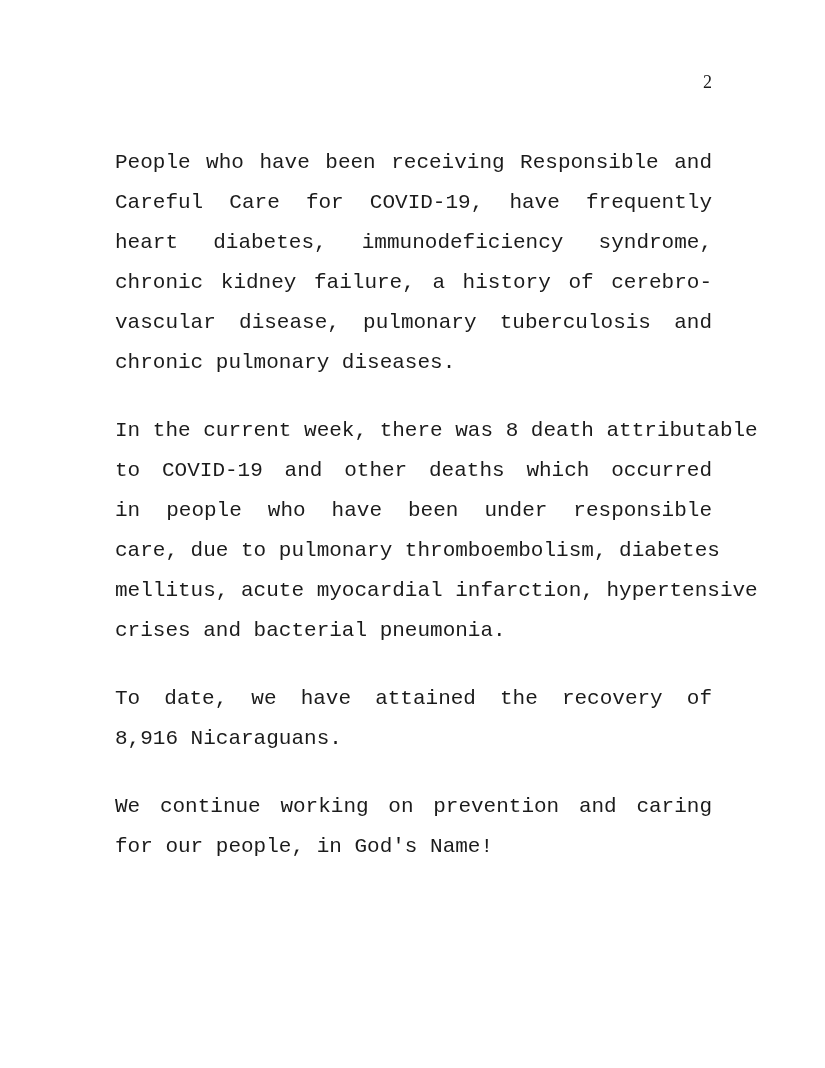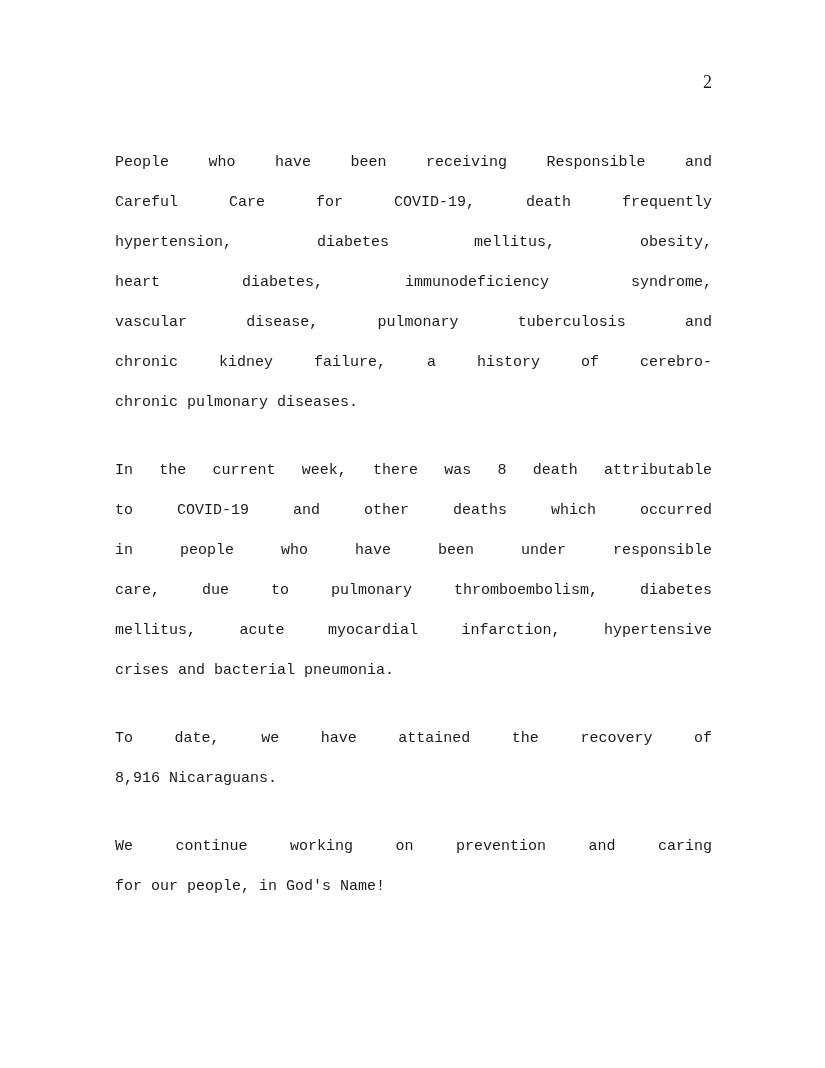--- a/index.html
+++ b/index.html
@@ -33,46 +33,45 @@
   .body-text {
     position: absolute;
     top: 143px;
     left: 115px;
     width: 597px;
   }
   .paragraph {
     margin: 0 0 28px 0;
   }
   .line {
-    font-size: 15px;
+    font-size: 21px;
     line-height: 40px;
     white-space: nowrap;
     text-align: justify;
     text-align-last: justify;
     text-justify: inter-word;
     letter-spacing: 0;
   }
   .line.last {
     text-align: center;
     text-align-last: left;
   }
 </style>
 </head>
 <body>
 
 <div class="page">
   <div class="page-number">2</div>
   <div class="body-text">
       <div class="paragraph">
         <div class="line">People who have been receiving Responsible and</div>
-        <div class="line">Careful Care for COVID-19, death frequently</div>
-        <div class="line">hypertension, diabetes mellitus, obesity,</div>
+        <div class="line">Careful Care for COVID-19, have frequently</div>
         <div class="line">heart diabetes, immunodeficiency syndrome,</div>
+        <div class="line">chronic kidney failure, a history of cerebro-</div>
         <div class="line">vascular disease, pulmonary tuberculosis and</div>
-        <div class="line">chronic kidney failure, a history of cerebro-</div>
         <div class="line last">chronic pulmonary diseases.</div>
       </div>
       <div class="paragraph">
         <div class="line">In the current week, there was 8 death attributable</div>
         <div class="line">to COVID-19 and other deaths which occurred</div>
         <div class="line">in people who have been under responsible</div>
         <div class="line">care, due to pulmonary thromboembolism, diabetes</div>
         <div class="line">mellitus, acute myocardial infarction, hypertensive</div>
         <div class="line last">crises and bacterial pneumonia.</div>
       </div>

